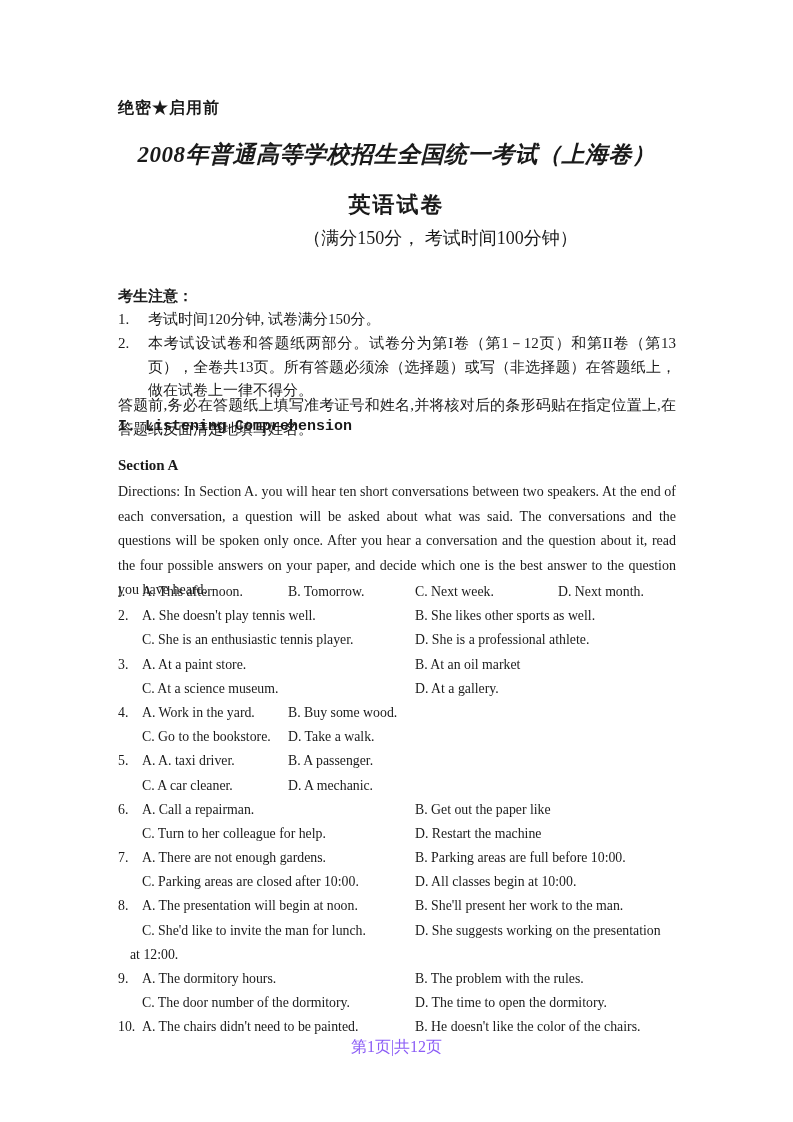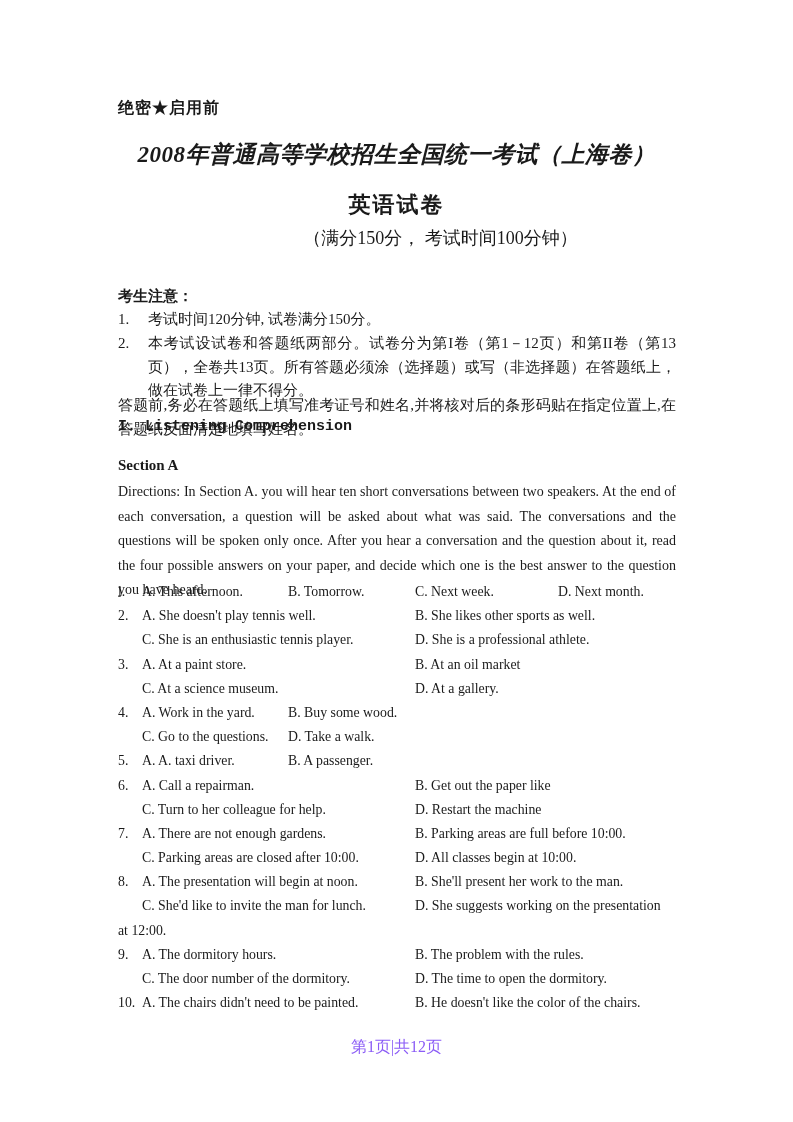--- a/index.html
+++ b/index.html
@@ -37,21 +37,21 @@
   .directions { top: 480px; left: 118px; width: 558px; font-size: 14px; line-height: 24.6px; text-align: justify; max-height: 125px; overflow: hidden; }
 
   .questions { top: 584px; left: 118px; width: 560px; font-size: 13.8px; }
   .q-line { position: relative; height: 24.2px; }
   .cell { position: absolute; top: 0; white-space: nowrap; }
   .pos-n { left: 0; }
   .pos-a { left: 24px; }
   .pos-m { left: 170px; }
   .pos-w { left: 297px; }
   .pos-x { left: 440px; }
-  .pos-c { left: 0; }
+  .pos-c { left: 12px; }
 
   .footer { top: 1037px; left: 0; width: 100%; text-align: center; font-size: 16px; color: #8b5cf6; }
 </style>
 </head>
 <body>
 
 <div class="page">
 
   <div class="abs classification">绝密★启用前</div>
 
@@ -101,27 +101,31 @@
       <div class="q-line">
         <span class="cell pos-a">C. At a science museum.</span>
         <span class="cell pos-w">D. At a gallery.</span>
       </div>
       <div class="q-line">
         <span class="cell pos-n">4.</span>
         <span class="cell pos-a">A. Work in the yard.</span>
         <span class="cell pos-m">B. Buy some wood.</span>
       </div>
       <div class="q-line">
-        <span class="cell pos-a">C. Go to the questions.</span>
+        <span class="cell pos-a">C. Go to the bookstore.</span>
         <span class="cell pos-m">D. Take a walk.</span>
       </div>
       <div class="q-line">
         <span class="cell pos-n">5.</span>
         <span class="cell pos-a">A. A. taxi driver.</span>
         <span class="cell pos-m">B. A passenger.</span>
+      </div>
+      <div class="q-line">
+        <span class="cell pos-a">C. A car cleaner.</span>
+        <span class="cell pos-m">D. A mechanic.</span>
       </div>
       <div class="q-line">
         <span class="cell pos-n">6.</span>
         <span class="cell pos-a">A. Call a repairman.</span>
         <span class="cell pos-w">B. Get out the paper like</span>
       </div>
       <div class="q-line">
         <span class="cell pos-a">C. Turn to her colleague for help.</span>
         <span class="cell pos-w">D. Restart the machine</span>
       </div>

